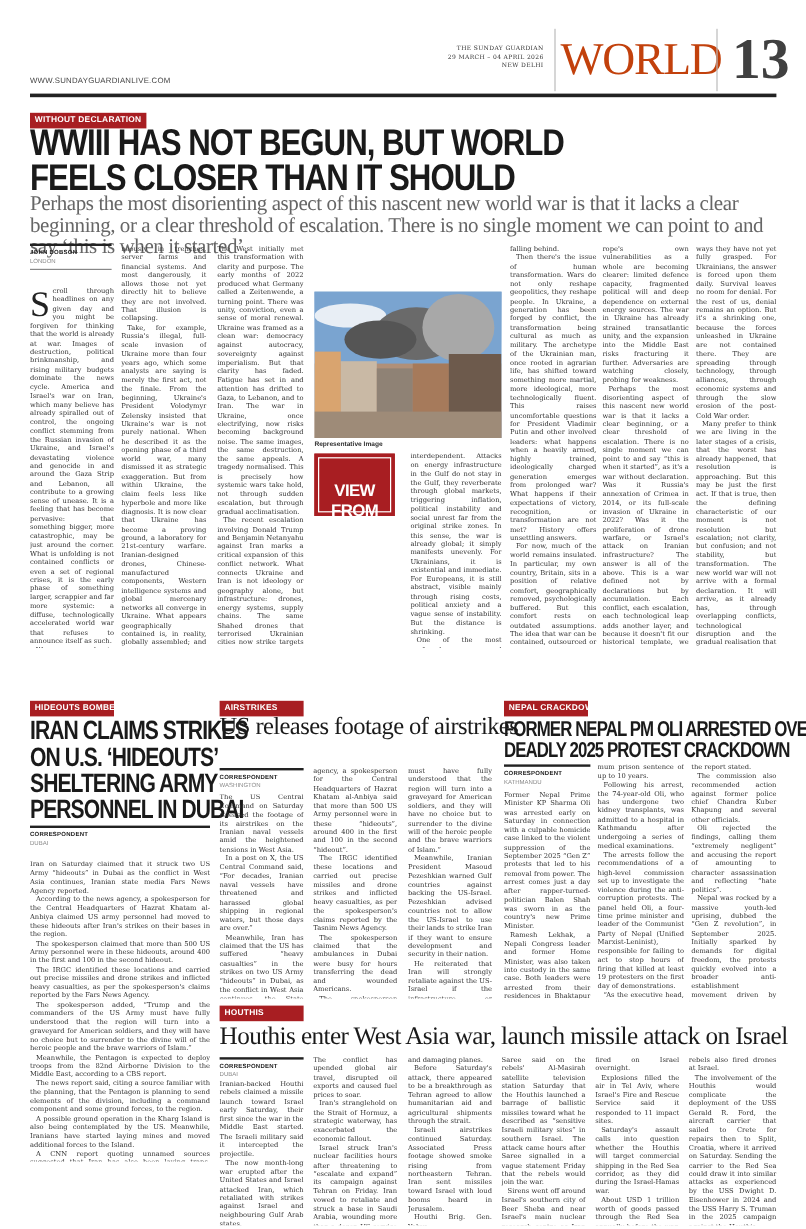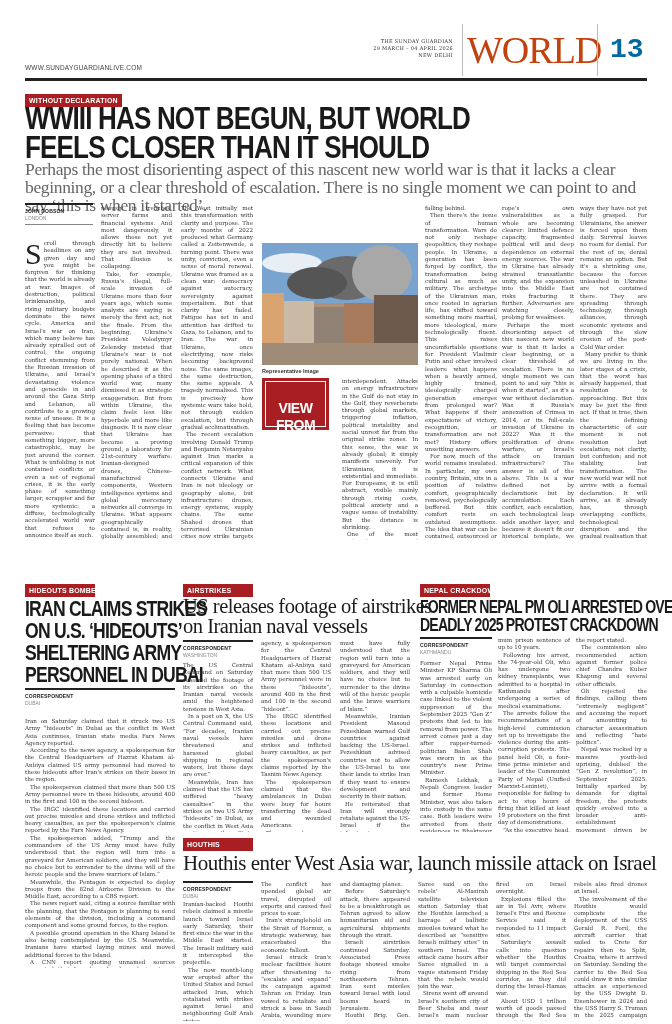--- a/index.html
+++ b/index.html
@@ -3,21 +3,21 @@
 <meta charset="utf-8">
 <style>
 *{box-sizing:border-box;margin:0;padding:0}
 body{width:672px;height:1024px;background:#fff;overflow:hidden;font-family:"DejaVu Serif",serif;color:#2b2b2b;position:relative}
 .mast{position:absolute;left:25px;top:0;width:622px;height:82px}
 .site{position:absolute;left:0;top:64px;font-family:"Liberation Sans",sans-serif;font-size:6.5px;color:#444;letter-spacing:.2px}
 .paperinfo{position:absolute;right:194px;top:38px;text-align:right;font-size:5px;line-height:7px;font-family:"DejaVu Serif",serif;color:#333;letter-spacing:.3px}
 .vsep1{position:absolute;left:437px;top:24px;width:1px;height:52px;background:#bbb}
 .section{position:absolute;left:442px;top:30px;font-family:"Liberation Serif",serif;font-size:38px;line-height:40px;color:#c2410c;letter-spacing:-1px}
 .vsep2{position:absolute;left:572px;top:24px;width:1px;height:52px;background:#bbb}
-.pageno{position:absolute;left:585px;top:30px;font-family:Liberation Mono, monospace;font-size:28px;line-height:40px;color:#0369a1;font-weight:bold}
+.pageno{position:absolute;left:585px;top:30px;font-family:Liberation Serif, serif;font-size:48px;line-height:40px;color:#404040;font-weight:bold}
 .rule{position:absolute;left:25px;top:78px;width:622px;height:3px;background:#222}
 .kicker{position:absolute;background:#a81e22;color:#fff;font-family:"Liberation Sans",sans-serif;font-weight:bold;font-size:7px;padding:2px 4px;letter-spacing:.2px;white-space:nowrap;line-height:9px}
 .hl{position:absolute;font-family:"Liberation Sans",sans-serif;font-weight:bold;color:#1a1a1a;transform-origin:left top;white-space:nowrap;letter-spacing:-1px}
 .hls{position:absolute;font-family:"Liberation Serif",serif;color:#1a1a1a;white-space:nowrap;letter-spacing:-.5px}
 .deck{position:absolute;left:25px;top:160px;width:622px;font-family:"Liberation Serif",serif;font-size:17.5px;line-height:18px;color:#666;letter-spacing:-.35px}
 .byline{position:absolute;font-family:"Liberation Sans",sans-serif;border-top:2px solid #222;padding-top:3px}
 .byline .nm{font-size:5px;font-weight:bold;color:#222;display:block;letter-spacing:.2px}
 .byline .pl{font-size:5px;color:#888;display:block;border-bottom:1px solid #888;padding-bottom:3px;margin-top:1px}
 .col{position:absolute;font-size:5.6px;line-height:7.3px;color:#333;text-align:justify;overflow:hidden;hyphens:auto}
 .col p{text-indent:5px}
@@ -133,21 +133,20 @@
   <p>Meanwhile, the Pentagon is expected to deploy troops from the 82nd Airborne Division to the Middle East, according to a CBS report.</p>
   <p>The news report said, citing a source familiar with the planning, that the Pentagon is planning to send elements of the division, including a command component and some ground forces, to the region.</p>
   <p>A possible ground operation in the Kharg Island is also being contemplated by the US. Meanwhile, Iranians have started laying mines and moved additional forces to the Island.</p>
   <p>A CNN report quoting unnamed sources suggested that Iran has also been laying traps, including anti-personnel and anti-armour mines around the island, where US troops could possibly stage an amphibious landing. The Kharg Island is said to handle roughly 90% of the country's crude exports.</p>
 
 </div>
 
 <div class="kicker" style="left:183px;top:584px;width:70px">AIRSTRIKES</div>
 <div class="hls" style="left:183px;top:596px;font-size:20.5px;line-height:20px">
   <div>US releases footage of airstrikes</div>
-  <div>on Iranian naval vessels</div>
 </div>
 <div class="byline" style="left:183px;top:640px;width:70px">
   <span class="nm">CORRESPONDENT</span>
   <span class="pl" style="border-bottom:none">WASHINGTON</span>
 </div>
 <div class="col" style="left:183px;top:662px;width:70px;height:170px">
   <p class="first">The US Central Command on Saturday released the footage of its airstrikes on the Iranian naval vessels amid the heightened tensions in West Asia.</p>
   <p>In a post on X, the US Central Command said, “For decades, Iranian naval vessels have threatened and harassed global shipping in regional waters, but those days are over.”</p>
   <p>Meanwhile, Iran has claimed that the US has suffered “heavy casualties” in the strikes on two US Army “hideouts” in Dubai, as the conflict in West Asia continues, the State Media Tasnim News Agency reported.</p>
 

